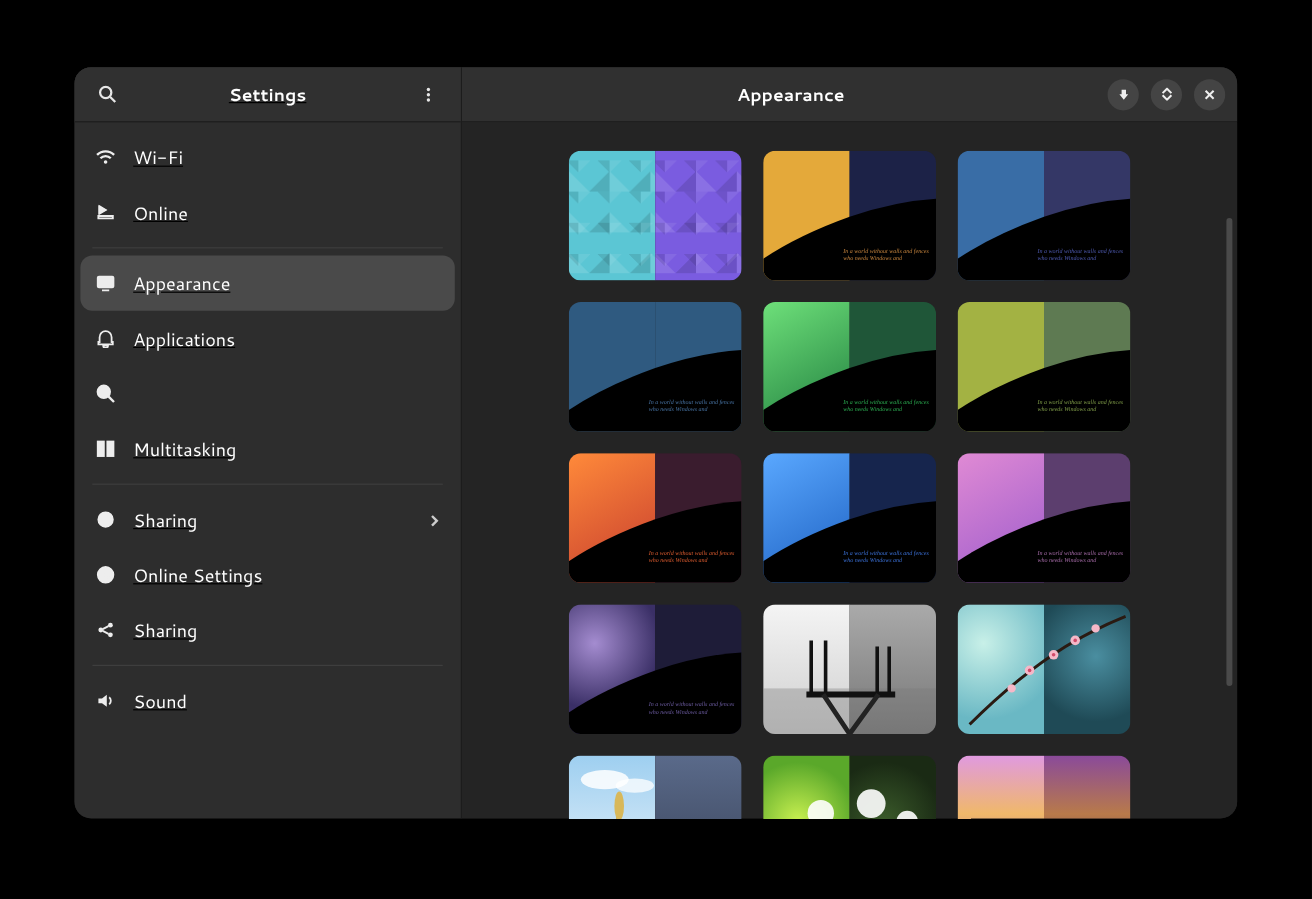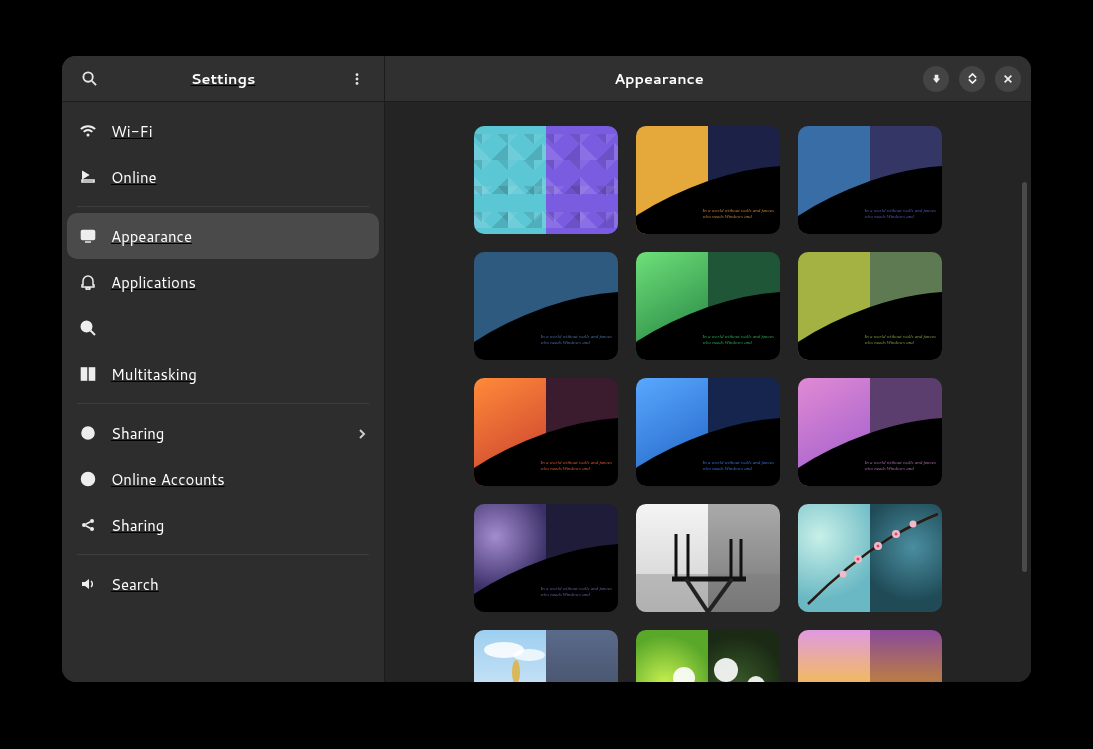--- a/index.html
+++ b/index.html
@@ -261,42 +261,42 @@
             </svg></span>
         </div>
         <div class="nav-item">
           <span class="ico">
             <svg width="16" height="16" viewBox="0 0 16 16" fill="currentColor" stroke="currentColor" stroke-width="1.5">
               <circle cx="8" cy="8" r="6.5"></circle>
               <circle cx="8" cy="8" r="2.5"></circle>
               <path d="M10.5 8v1.2c0 1 .7 1.6 1.5 1.6 1.2 0 2-1 2-2.8"></path>
             </svg>
           </span>
-          <span class="label">Online Accounts</span>
+          <span class="label">Online Settings</span>
         </div>
         <div class="nav-item">
           <span class="ico">
             <svg width="16" height="16" viewBox="0 0 16 16" fill="currentColor">
               <circle cx="4" cy="8" r="2"></circle>
               <circle cx="12" cy="4" r="2"></circle>
               <circle cx="12" cy="12" r="2"></circle>
               <path d="M5.6 7.2l4.8-2.4M5.6 8.8l4.8 2.4" stroke="currentColor" stroke-width="1.6"></path>
             </svg>
           </span>
           <span class="label">Sharing</span>
         </div>
         <div class="nav-sep"></div>
         <div class="nav-item">
           <span class="ico">
             <svg width="16" height="16" viewBox="0 0 16 16" fill="currentColor">
               <path d="M2 6v4h3l4 3V3L5 6H2z"></path>
               <path d="M11 5a4 4 0 010 6" fill="none" stroke="currentColor" stroke-width="1.5"></path>
             </svg>
           </span>
-          <span class="label">Search</span>
+          <span class="label">Sound</span>
         </div>
       </div>
   </div>
 
   <div class="main">
     <div class="main-header">
       <div class="main-title">Appearance</div>
       <div class="win-btns">
         <button class="win-btn">
           <svg width="11" height="11" viewBox="0 0 12 12" fill="currentColor">

